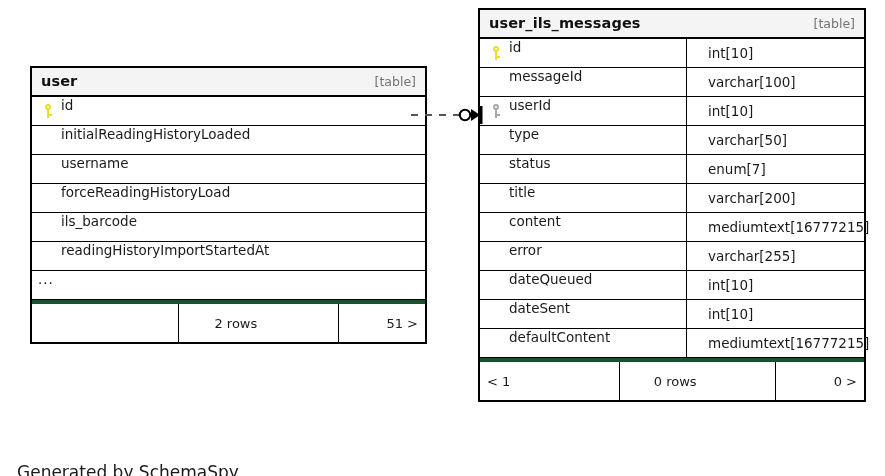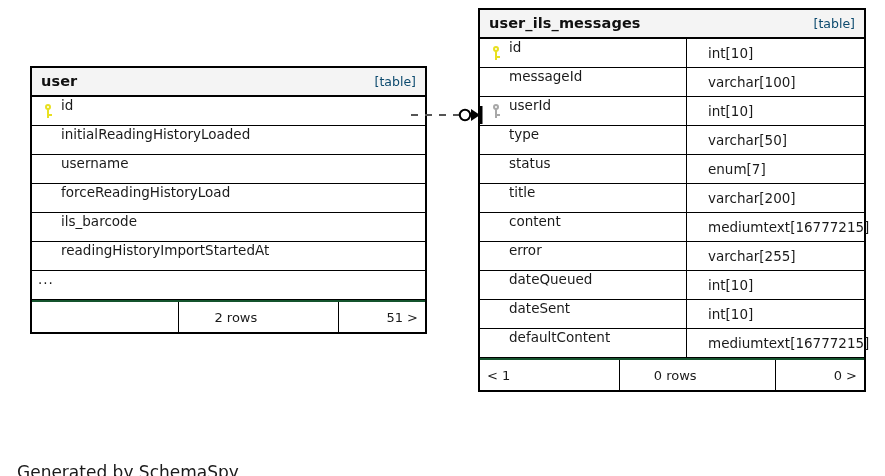--- a/index.html
+++ b/index.html
@@ -33,21 +33,21 @@
     box-sizing: border-box;
   }
   .entity-name {
     font-size: 14.5px;
     font-weight: bold;
     letter-spacing: .1px;
     color: #111111;
   }
   .entity-tag {
     font-size: 12.5px;
-    color: #0c4a6e;
+    color: #737373;
   }
 
   .row {
     display: flex;
     align-items: stretch;
     border-bottom: 1.5px solid #000000;
     box-sizing: border-box;
     min-height: 29px;
   }
   .row:last-of-type { border-bottom: none; }
@@ -100,23 +100,23 @@
     top: 10px; left: 5px;
     width: 3px; height: 2px;
     background: currentColor;
   }
   .key.pk { color: #e8e020; }
   .key.fk { color: #a8a8a8; }
 
   
   .entity-footer {
     display: flex;
-    border-top: 2px solid #14532d;
-    box-sizing: border-box;
-    height: 32px;
+    border-top: 4px solid #14532d;
+    box-sizing: border-box;
+    height: 42px;
     gap: 45px;
   }
   .entity-footer .fcell {
     display: flex;
     align-items: center;
     font-size: 13px;
     box-sizing: border-box;
     padding: 0 7px;
   }
   .entity-footer .fcell + .fcell { border-left: 1.5px solid #000000; }

